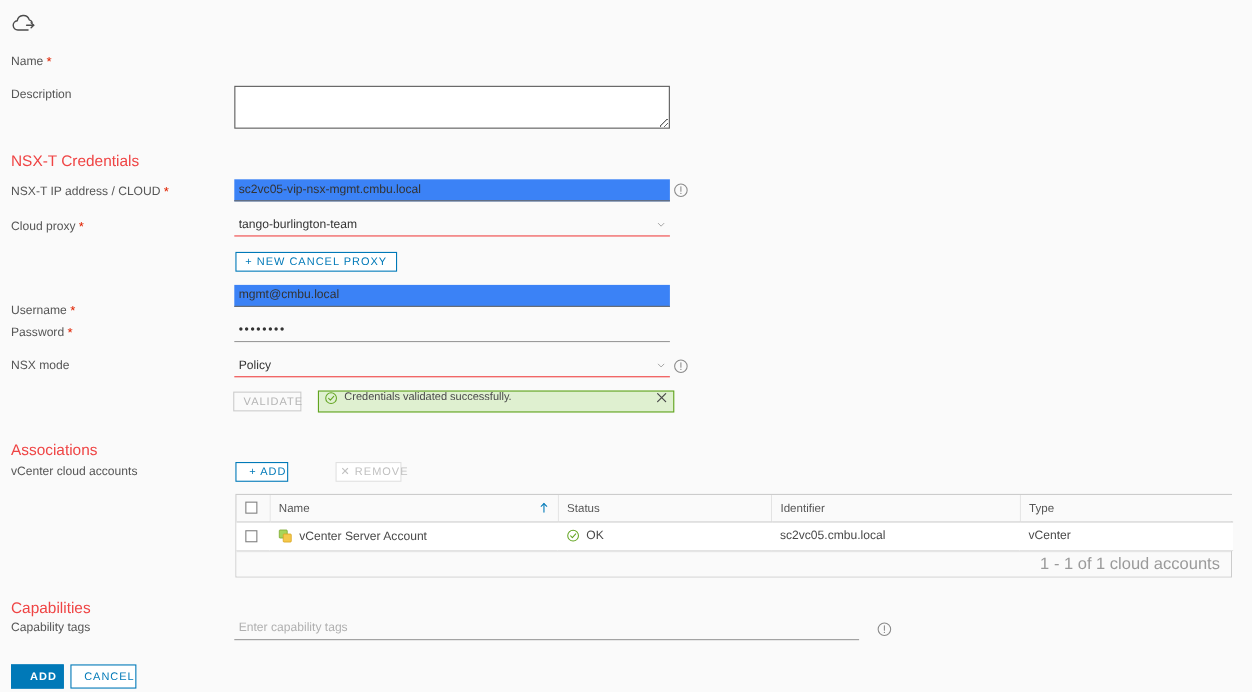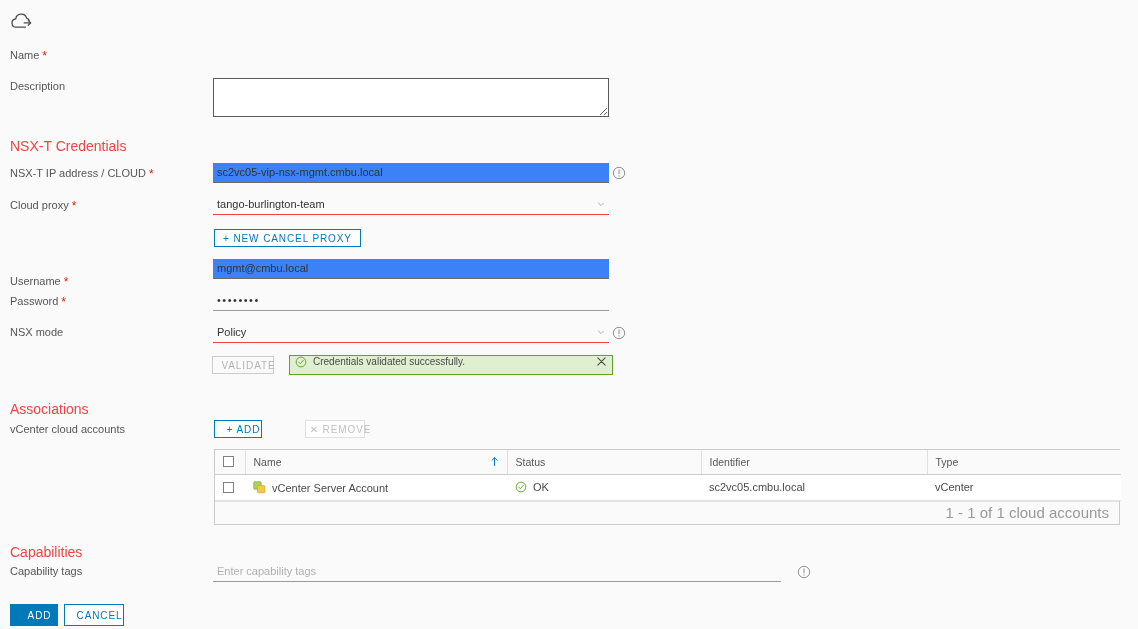--- a/index.html
+++ b/index.html
@@ -145,21 +145,21 @@
     padding-left: 17px;
   }
   .btn-outline-blue {
     border: 1px solid #0079b8;
     color: #0079b8;
   }
   .btn-solid-blue {
     border: 1px solid #0079b8;
     background: #0079b8;
     color: #fff;
-    font-weight: 400;
+    font-weight: 700;
   }
   .btn-disabled {
     border: 1px solid #cccccc;
     color: #b4b4b4;
     background: #fafafa;
     cursor: default;
   }
   .btn-ghost-disabled {
     border: 1px solid #e0e0e0;
     color: #c0c0c0;

